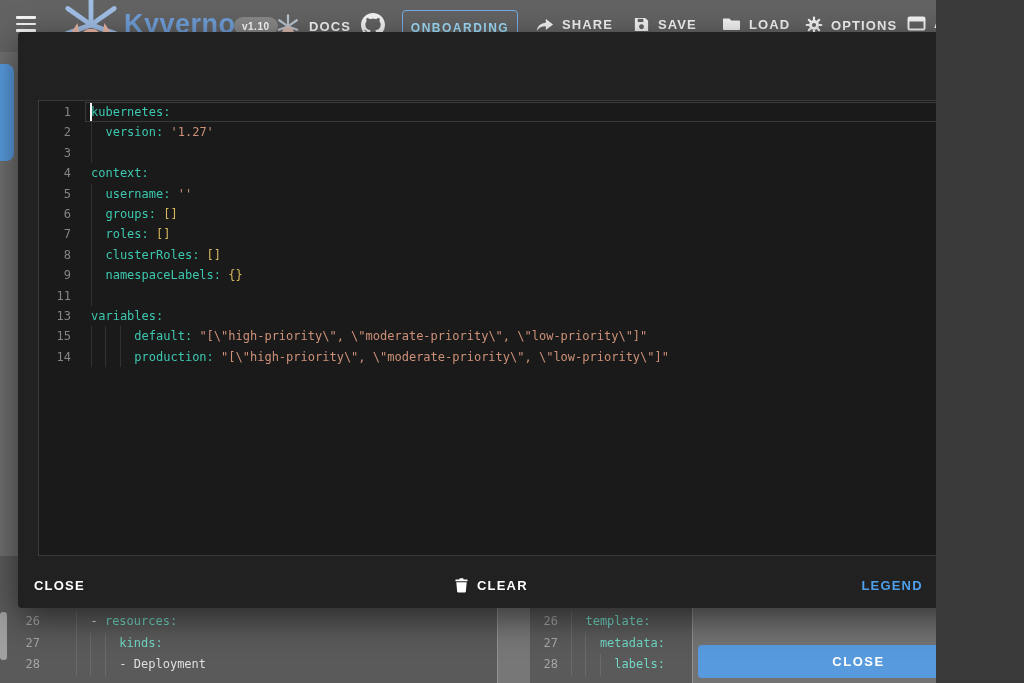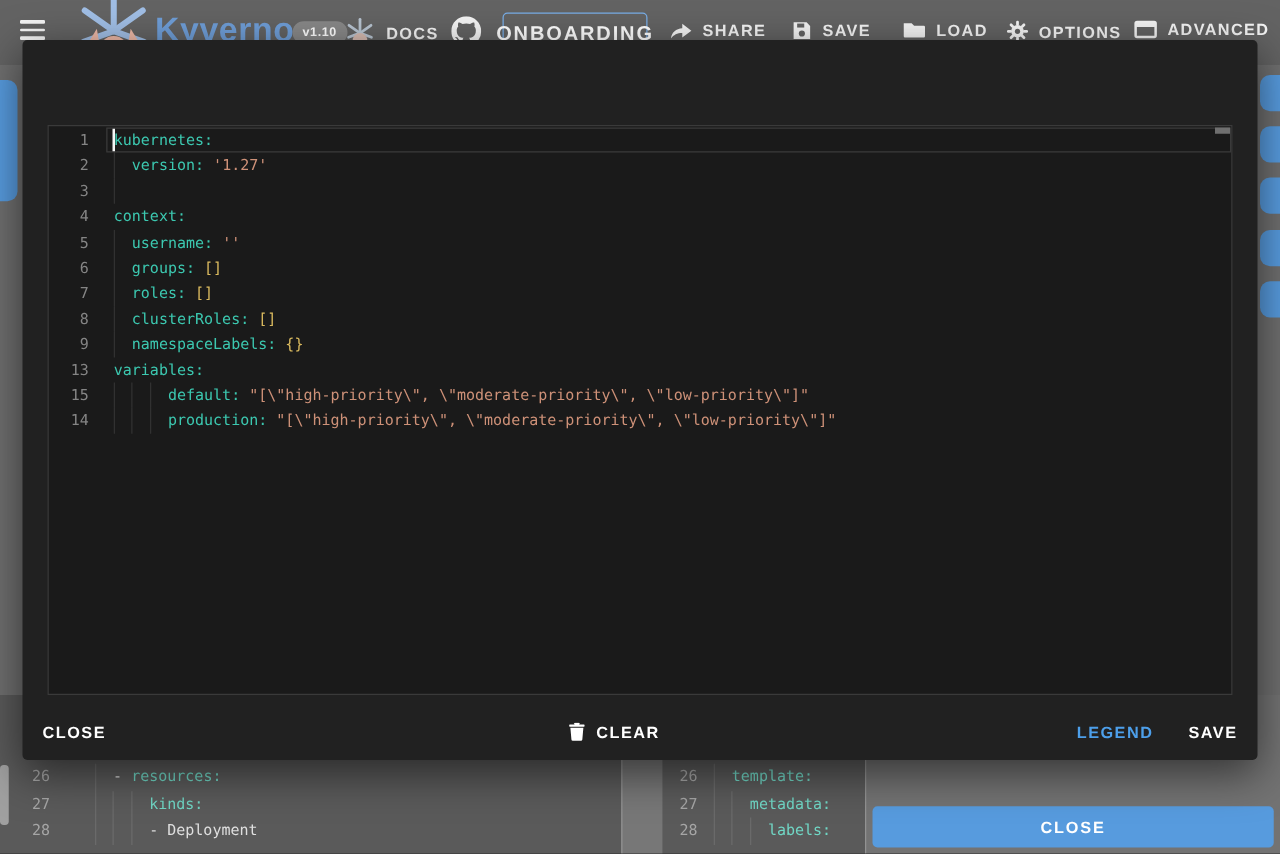--- a/index.html
+++ b/index.html
@@ -1,37 +1,37 @@
 <!DOCTYPE html>
 <html style="--c-key: #3cc8b0; --c-str: #ce9178; --c-brk: #d9b95e; --c-plain: #d4d4d4;"><head>
 <meta charset="utf-8">
 <style>
   * { margin:0; padding:0; box-sizing:border-box; }
   html,body { width:1024px; height:683px; overflow:hidden; background:#3a3a3a;
               font-family:"Liberation Sans", sans-serif; }
-  #stage { position:relative; width:1024px; height:683px; overflow:hidden; background:#3a3a3a; }
+  #stage { position:relative; width:936px; height:683px; overflow:hidden; background:#3a3a3a; }
 
   
   #bg { position:absolute; inset:0; z-index:1; }
 
   #topbar { position:absolute; left:0; top:0; width:1024px; height:52px; background:#2a2a2a; overflow:hidden; }
   .tb-abs { position:absolute; display:flex; align-items:center; gap:8px; color:#f2f2f2;
             font-weight:bold; font-size:13px; letter-spacing:1.1px; }
   #hamburger { left:16px; top:16px; flex-direction:column; gap:4px; cursor:pointer; }
   #hamburger span { display:block; width:20px; height:2.6px; background:#f2f2f2; border-radius:1px; }
   #logo { left:62px; top:-8px; }
   #brand { left:124px; top:9px; font-size:27px; letter-spacing:0.5px; color:#3a7ac9; font-weight:bold; }
   #version-pill { left:234px; top:17px; height:18px; padding:0 8px; border-radius:9px; background:#5d5d5d;
                   font-size:10px; letter-spacing:0.5px; display:flex; align-items:center; color:#fff; }
   #mini-helm { left:277px; top:14px; }
   #docs { left:309px; top:19px;text-decoration:underline; }
   #github { left:361px; top:13px; cursor:pointer; }
   #onboarding { left:402px; top:10px; width:116px; height:36px; border:1.5px solid #4791e0; border-radius:4px;
-                color:#ffffff; display:flex; align-items:center; justify-content:center; font-weight:bold;
-                font-size:16px; letter-spacing:1.5px; cursor:pointer; }
+                color:#7dd3fc; display:flex; align-items:center; justify-content:center; font-weight:bold;
+                font-size:12px; letter-spacing:1.5px; cursor:pointer; }
   .tb-btn { cursor:pointer; }
   #share   { left:534px; top:16px; }
   #saveb   { left:633px; top:16px; }
   #loadb   { left:722px; top:16px; }
   #optionsb{ left:805px; top:16px; }
   #advancedb{ left:907px; top:15px; }
 
   
   .edge-left-btn  { position:absolute; left:0; width:14px; background:#1976d2; border-radius:0 8px 8px 0; cursor:pointer; }
   .edge-right-btn { position:absolute; right:0; width:16px; height:29px; background:#1976d2; border-radius:8px 0 0 8px; cursor:pointer; }
@@ -237,20 +237,21 @@
       <div id="ctx-rows">
           <div class="row cur"><span class="ln">1</span><span class="code"><span class="t-key">kubernetes:</span></span><span class="cursor"></span></div>
           <div class="row"><span class="guide" style="left: 52px;"></span><span class="ln">2</span><span class="code"><span class="t-key">  version:</span><span class="t-plain"> </span><span class="t-str">'1.27'</span></span></div>
           <div class="row"><span class="guide" style="left: 52px;"></span><span class="ln">3</span><span class="code"></span></div>
           <div class="row"><span class="ln">4</span><span class="code"><span class="t-key">context:</span></span></div>
           <div class="row"><span class="guide" style="left: 52px;"></span><span class="ln">5</span><span class="code"><span class="t-key">  username:</span><span class="t-plain"> </span><span class="t-str">''</span></span></div>
           <div class="row"><span class="guide" style="left: 52px;"></span><span class="ln">6</span><span class="code"><span class="t-key">  groups:</span><span class="t-plain"> </span><span class="t-brk">[]</span></span></div>
           <div class="row"><span class="guide" style="left: 52px;"></span><span class="ln">7</span><span class="code"><span class="t-key">  roles:</span><span class="t-plain"> </span><span class="t-brk">[]</span></span></div>
           <div class="row"><span class="guide" style="left: 52px;"></span><span class="ln">8</span><span class="code"><span class="t-key">  clusterRoles:</span><span class="t-plain"> </span><span class="t-brk">[]</span></span></div>
           <div class="row"><span class="guide" style="left: 52px;"></span><span class="ln">9</span><span class="code"><span class="t-key">  namespaceLabels:</span><span class="t-plain"> </span><span class="t-brk">{}</span></span></div>
+          <div class="row"><span class="guide" style="left: 52px;"></span><span class="ln">11</span><span class="code"></span></div>
           <div class="row"><span class="ln">13</span><span class="code"><span class="t-key">variables:</span></span></div>
           <div class="row"><span class="guide" style="left: 52px;"></span><span class="guide" style="left: 66.46px;"></span><span class="guide" style="left: 80.92px;"></span><span class="ln">15</span><span class="code"><span class="t-key">      default:</span><span class="t-plain"> </span><span class="t-str">"[\"high-priority\", \"moderate-priority\", \"low-priority\"]"</span></span></div>
           <div class="row"><span class="guide" style="left: 52px;"></span><span class="guide" style="left: 66.46px;"></span><span class="guide" style="left: 80.92px;"></span><span class="ln">14</span><span class="code"><span class="t-key">      production:</span><span class="t-plain"> </span><span class="t-str">"[\"high-priority\", \"moderate-priority\", \"low-priority\"]"</span></span></div>
         </div>
       <div id="ctx-scrollnub"></div>
     </div>
 
     <div id="dlg-footer">
       <button class="f-btn" id="f-close">
         <span>CLOSE</span>

